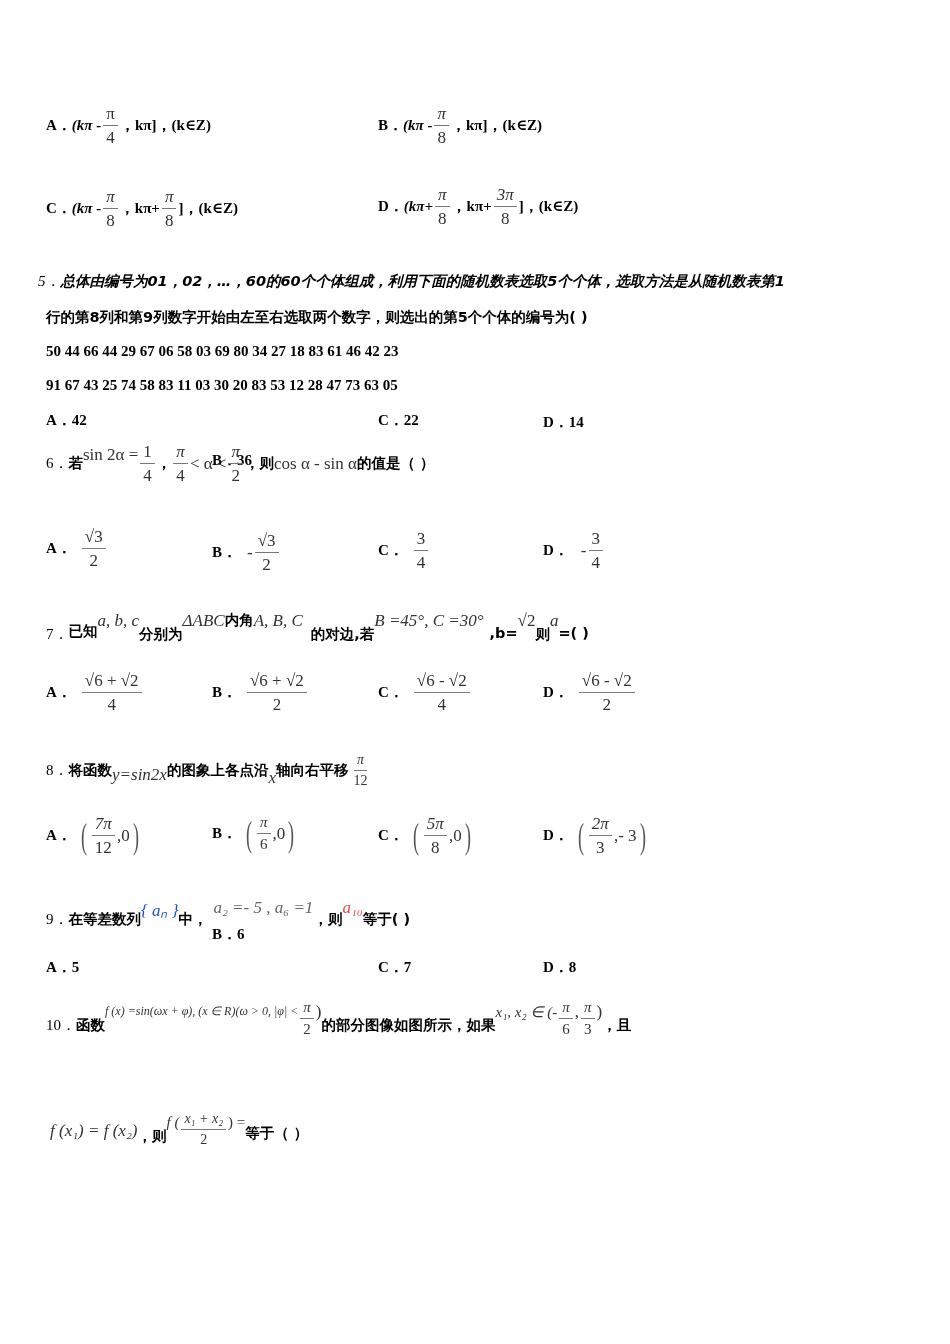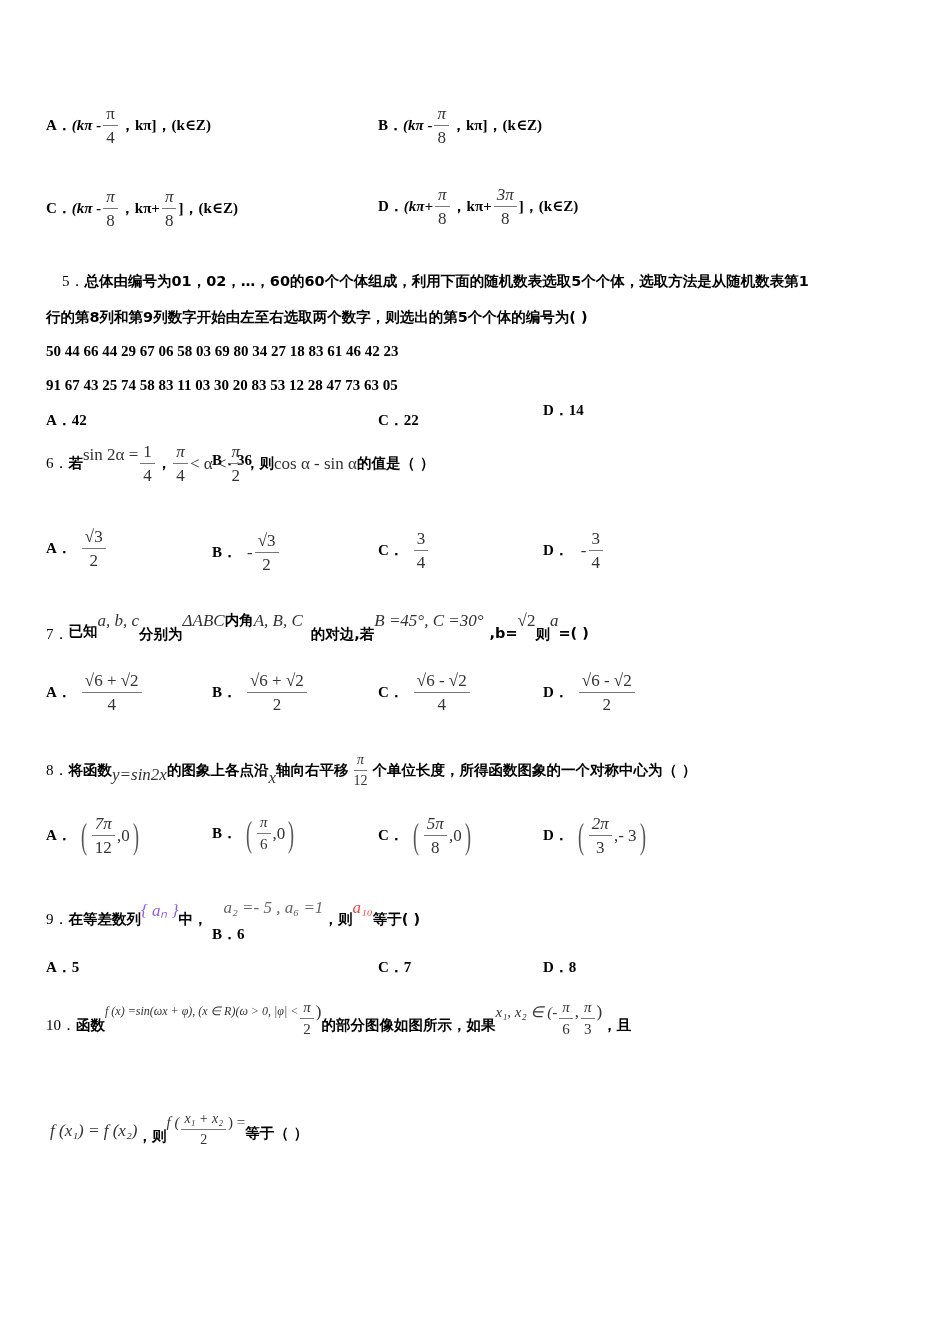--- a/index.html
+++ b/index.html
@@ -64,30 +64,30 @@
       <span class="den">8</span>
     </span>
   <span>，kπ+</span>
   <span class="frac m">
       <span class="num mi">3π</span>
       <span class="den">8</span>
     </span>
   <span>]，(k∈Z)</span>
 </div>
 
-<div class="abs cn" style="left:62px;top:272px;">
+<div class="abs cn" style="left:38px;top:272px;font-style:italic;">
   <span class="qn">5．</span><span>总体由编号为01，02，…，60的60个个体组成，利用下面的随机数表选取5个个体，选取方法是从随机数表第1</span>
 </div>
 <div class="abs cn" style="left:46px;top:308px;">行的第8列和第9列数字开始由左至右选取两个数字，则选出的第5个个体的编号为(   )</div>
 <div class="abs b" style="left:46px;top:343px;">50 44 66 44 29 67 06 58 03 69 80 34 27 18 83 61 46 42 23</div>
 <div class="abs b" style="left:46px;top:377px;">91 67 43 25 74 58 83 11 03 30 20 83 53 12 28 47 73 63 05</div>
 <div class="abs b" style="left:46px;top:411px;"><span>A．</span><span>42</span></div>
 <div class="abs b" style="left:212px;top:411px;margin-top:40px;"><span>B．</span><span>36</span></div>
 <div class="abs b" style="left:378px;top:411px;"><span>C．</span><span>22</span></div>
-<div class="abs b" style="left:543px;top:401px;"><span>D．</span><span>14</span></div>
+<div class="abs b" style="left:543px;top:413px;"><span>D．</span><span>14</span></div>
 
 <div class="abs row cn" style="left:46px;top:443px;">
   <span class="qn">6．</span>
   <span>若</span>
   <span class="m" style="margin-top:-18px"><span>sin 2α =</span></span>
   <span class="frac m">
       <span class="num">1</span>
       <span class="den">4</span>
     </span>
   <span>，</span>
@@ -184,21 +184,20 @@
   <span class="qn">8．</span>
   <span>将函数</span>
   <span class="m mi" style="margin-top:10px">y=sin2x</span>
   <span>的图象上各点沿</span>
   <span class="m mi" style="margin-top:16px">x</span>
   <span>轴向右平移</span>
   <span class="frac m" style="font-size:14px">
       <span class="num mi">π</span>
       <span class="den">12</span>
     </span>
-  <span>个单位长度，所得函数图象的一个对称中心为（ ）</span>
 </div>
 <div class="abs row b" style="left:46px;top:815px;">
   <span>A．</span>
   <span class="paren" style="margin-left:6px">(</span>
   <span class="frac m">
       <span class="num mi">7π</span>
       <span class="den">12</span>
     </span>
   <span class="m">,0</span>
   <span class="paren">)</span>
@@ -230,23 +229,23 @@
       <span class="num mi">2π</span>
       <span class="den">3</span>
     </span>
   <span class="m">,- 3</span>
   <span class="paren">)</span>
 </div>
 
 <div class="abs row cn" style="left:46px;top:898px;align-items:flex-start;">
   <span class="qn" style="margin-top:12px">9．</span>
   <span style="margin-top:12px">在等差数列</span>
-  <span class="m mi" style="color:#8b5cf6">{ aₙ }</span>
+  <span class="m mi" style="color:#1d4ed8">{ aₙ }</span>
   <span style="margin-top:12px">中，</span>
-  <span class="m mi" style="color:#666;margin-left:16px">a₂ =- 5 , a₆ =1</span>
+  <span class="m mi" style="color:#666;margin-left:6px">a₂ =- 5 , a₆ =1</span>
   <span style="margin-top:12px">，则</span>
   <span class="m mi" style="color:#ef4444">a₁₀</span>
   <span style="margin-top:12px">等于(   )</span>
 </div>
 <div class="abs b" style="left:46px;top:958px;"><span>A．</span><span>5</span></div>
 <div class="abs b" style="left:212px;top:925px;"><span>B．</span><span>6</span></div>
 <div class="abs b" style="left:378px;top:958px;"><span>C．</span><span>7</span></div>
 <div class="abs b" style="left:543px;top:958px;"><span>D．</span><span>8</span></div>
 
 <div class="abs row cn" style="left:46px;top:1000px;">

